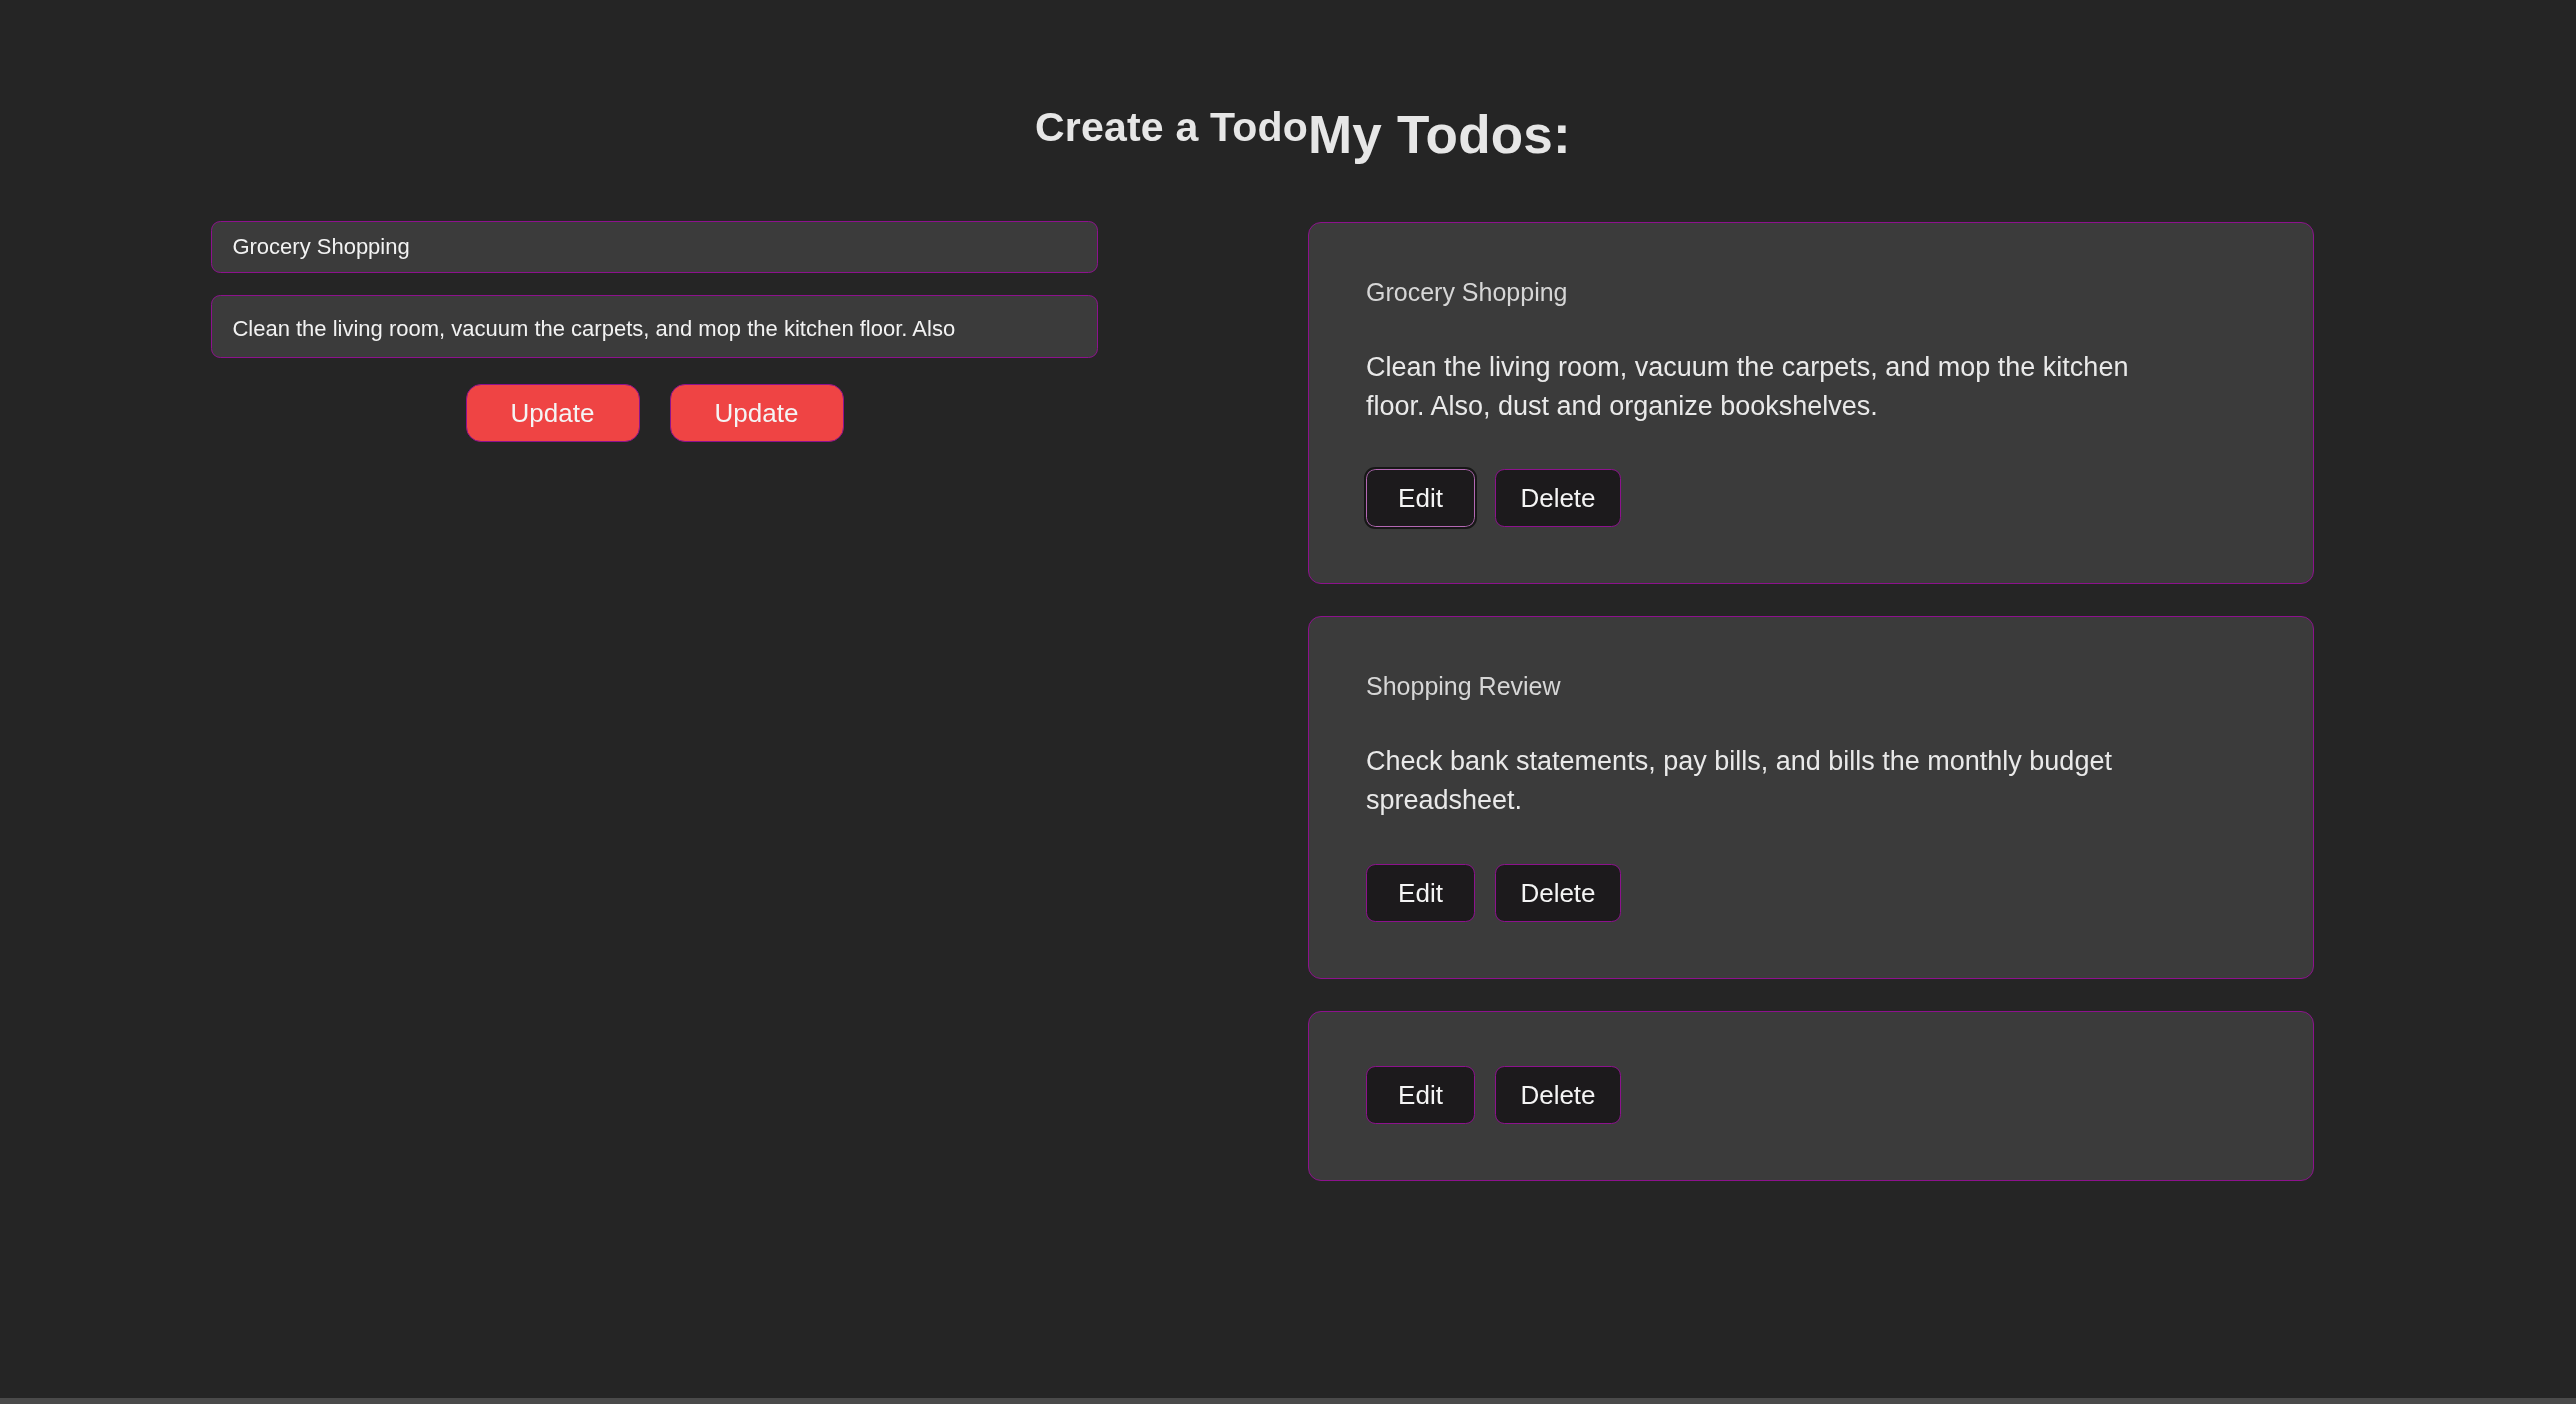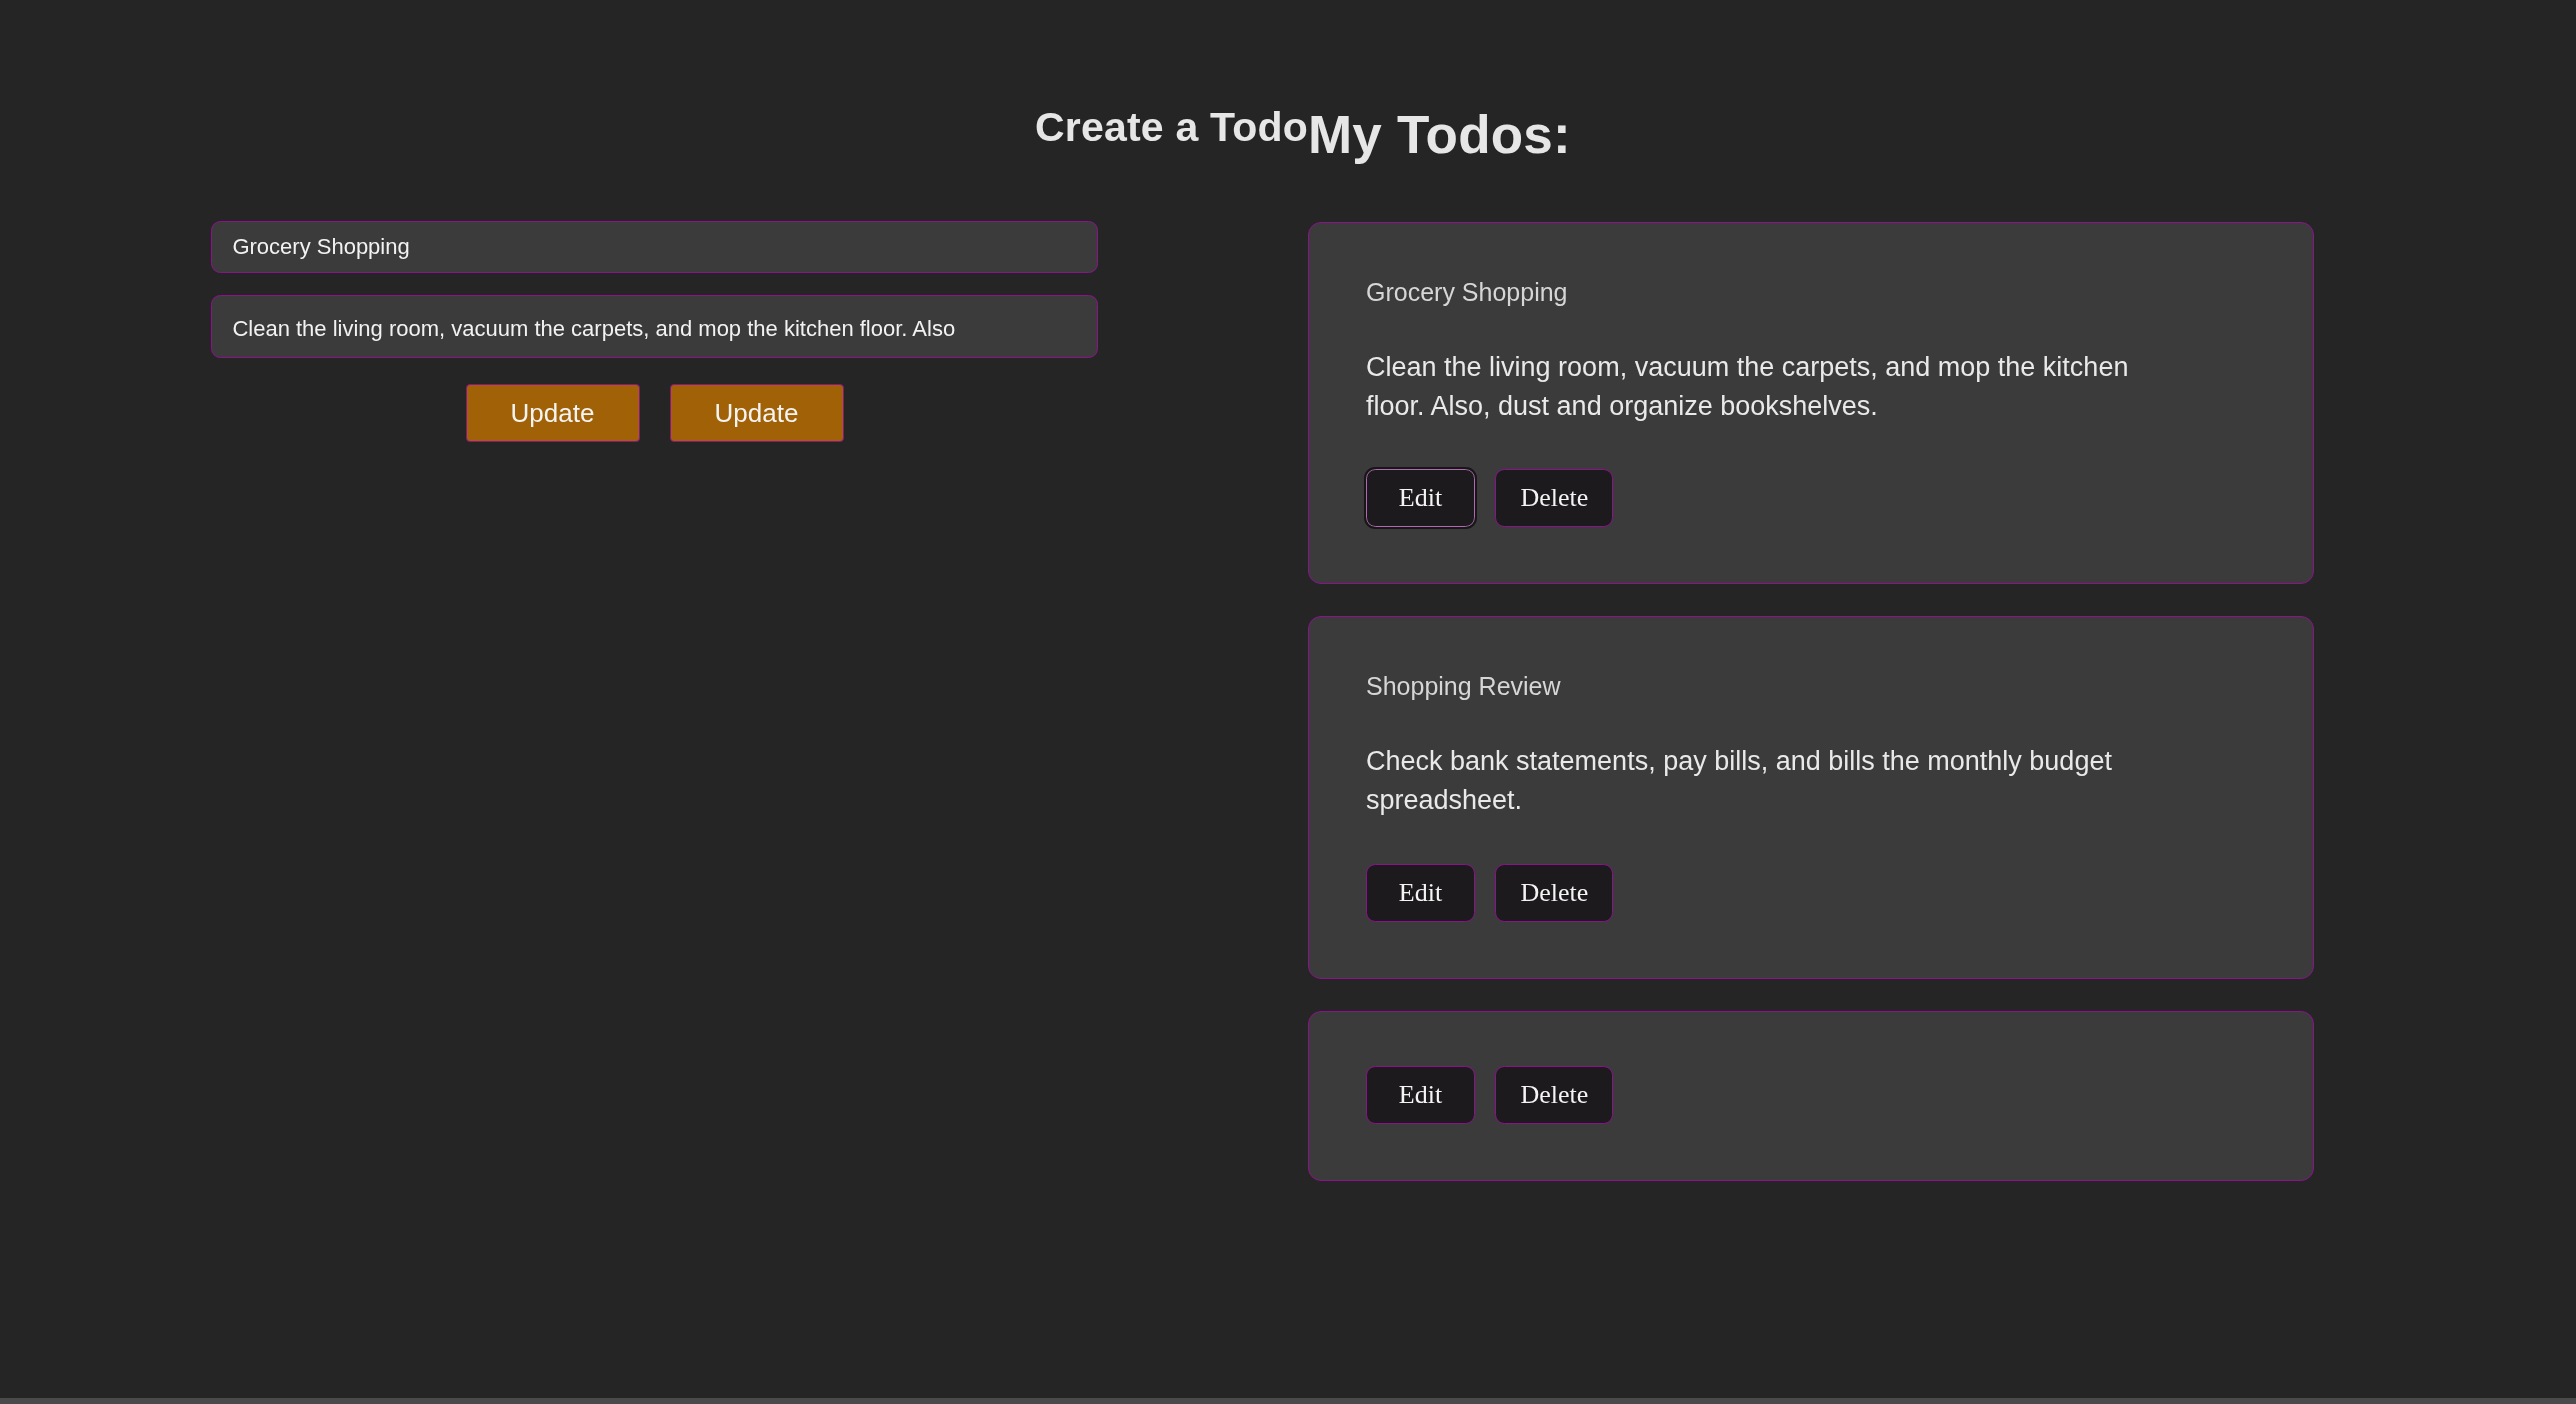--- a/index.html
+++ b/index.html
@@ -85,23 +85,23 @@
   }
 
   .form-actions {
     display: flex;
     justify-content: center;
     gap: 30px;
     margin-top: 26px;
   }
 
   .form-btn {
-    background: #a16207;
-    border: 1.9px solid #8d128d;
-    border-radius: 4px;
+    background: #ef4444;
+    border: 1.9px solid #8d128d;
+    border-radius: 15px;
     color: #f4f4f4;
     font-family: "Liberation Sans", sans-serif;
     font-size: 26px;
     line-height: 1;
     padding: 15px 26px;
     min-width: 174px;
     cursor: pointer;
   }
 
   
@@ -151,21 +151,21 @@
   .card-actions {
     display: flex;
     gap: 20.4px;
   }
 
   .card-btn {
     background: #1c1a1c;
     border: 1.9px solid #8d128d;
     border-radius: 9.3px;
     color: #f4f4f4;
-    font-family: Liberation Serif, serif;
+    font-family: Liberation Sans, sans-serif;
     font-size: 26px;
     line-height: 1;
     padding: 15px 24px;
     min-width: 109px;
     cursor: pointer;
   }
 
   .card-btn.is-focused {
     border-color: #b468b4;
     outline: 2.8px solid #171717;

